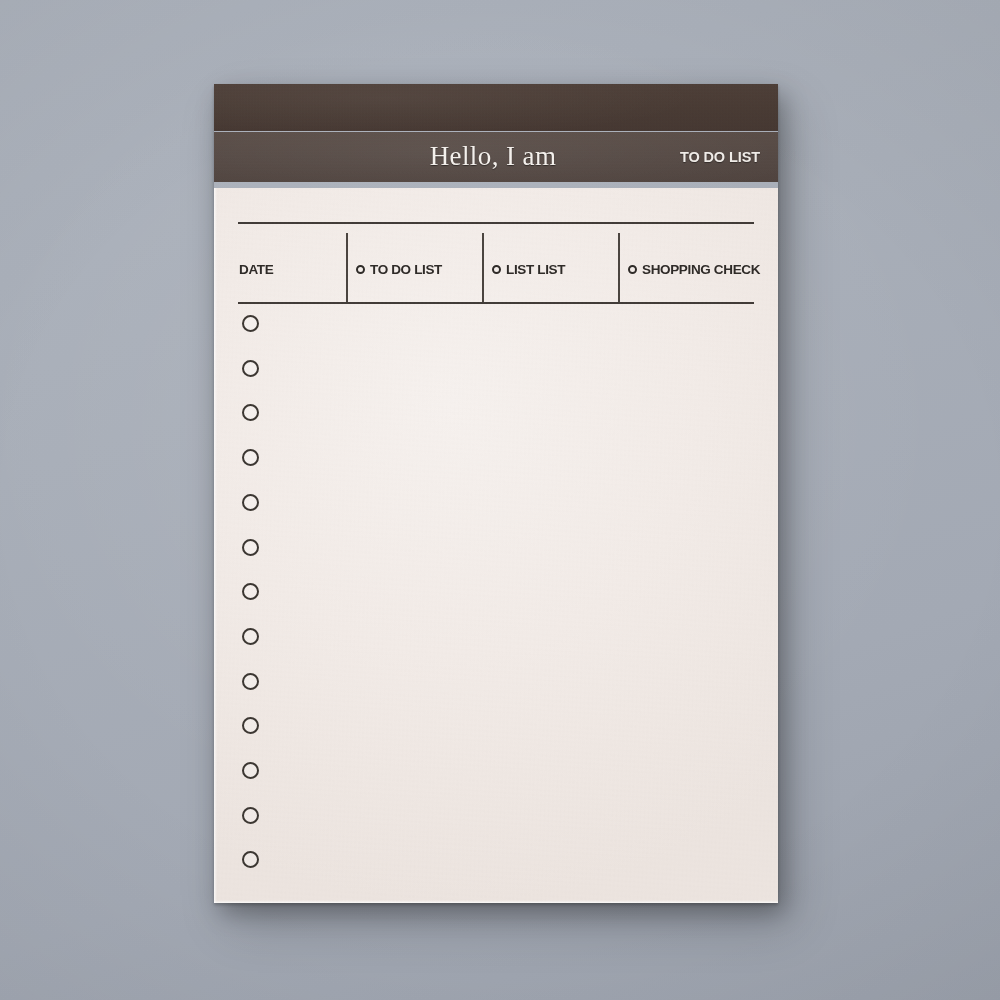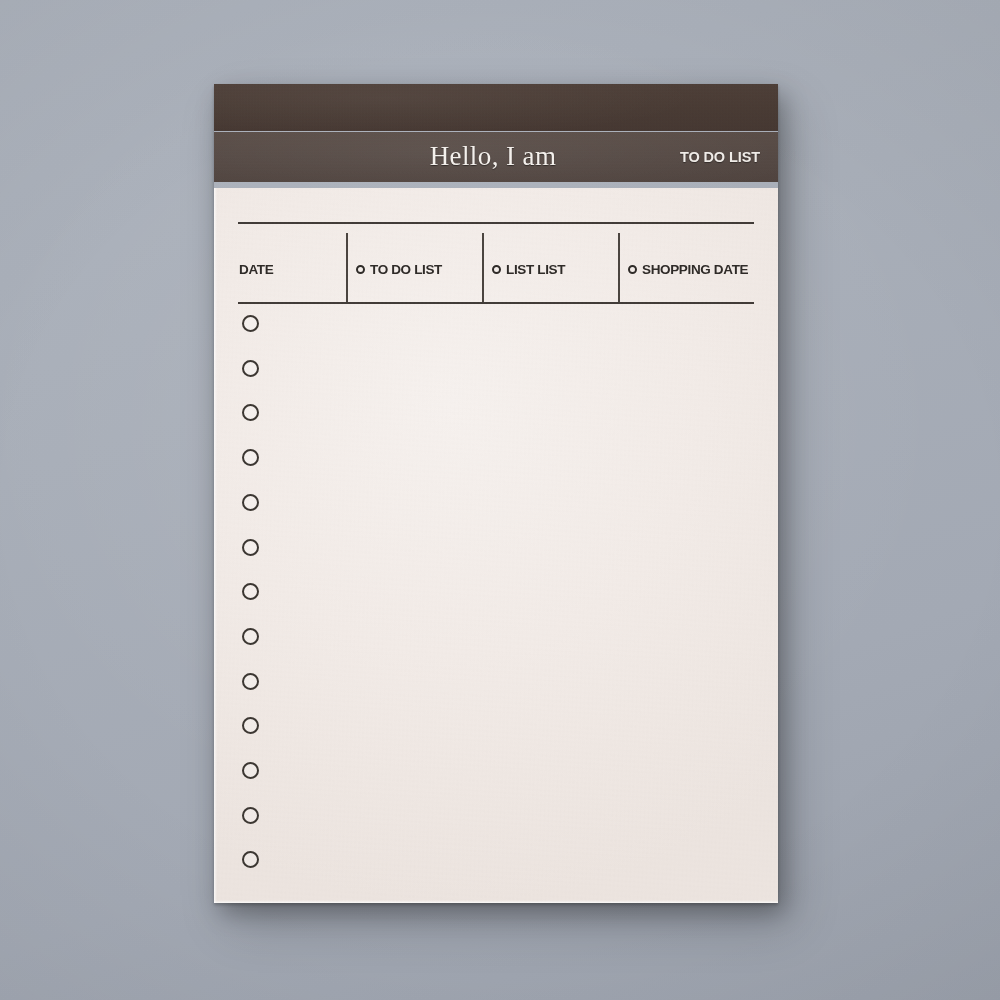--- a/index.html
+++ b/index.html
@@ -240,21 +240,21 @@
 
     <div class="col-label lbl-todo">
       <span class="bullet"></span><span>TO DO LIST</span>
     </div>
 
     <div class="col-label lbl-check">
       <span class="bullet"></span><span>LIST LIST</span>
     </div>
 
     <div class="col-label lbl-shop">
-      <span class="bullet"></span><span>SHOPPING DATE</span>
+      <span class="bullet"></span><span>SHOPPING CHECK</span>
     </div>
 
     <div id="hole-column">
         <div class="hole" style="top: 127px;"></div>
         <div class="hole" style="top: 171.7px;"></div>
         <div class="hole" style="top: 216.4px;"></div>
         <div class="hole" style="top: 261.1px;"></div>
         <div class="hole" style="top: 305.8px;"></div>
         <div class="hole" style="top: 350.5px;"></div>
         <div class="hole" style="top: 395.2px;"></div>

